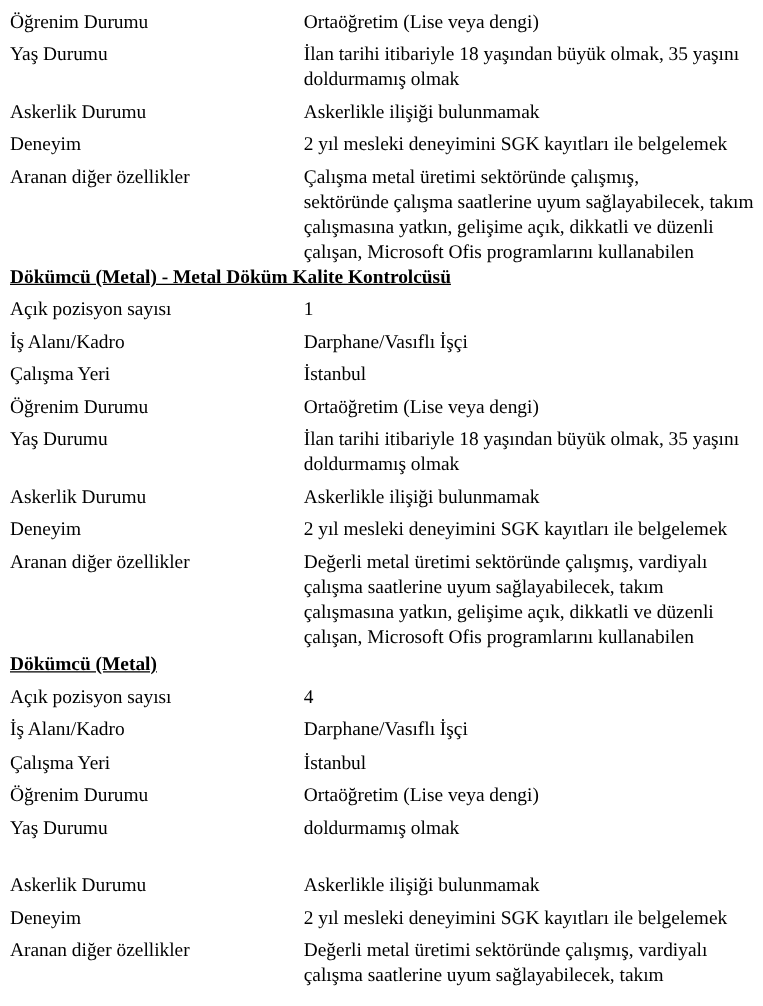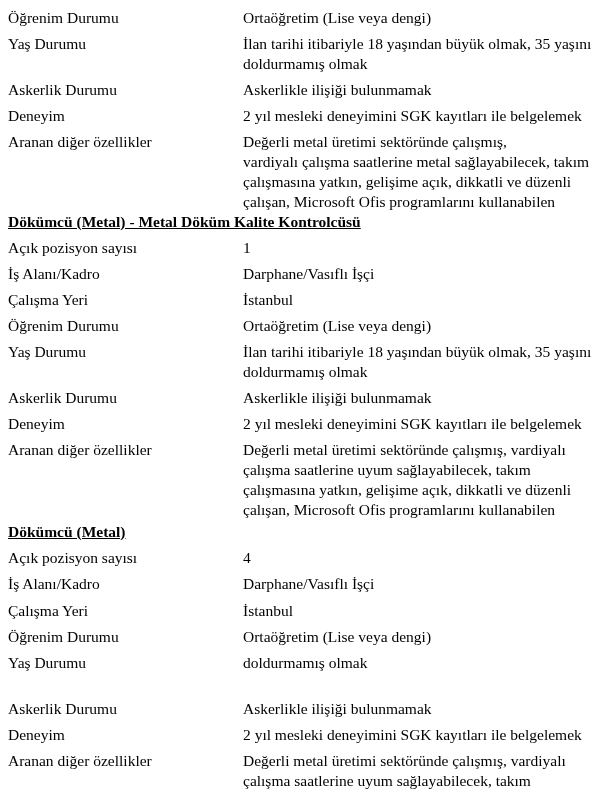--- a/index.html
+++ b/index.html
@@ -39,22 +39,22 @@
       <span class="label">Askerlik Durumu</span>
       <div class="value nowrap">Askerlikle ilişiği bulunmamak</div>
     </div>
     <div class="row" style="height:26px;">
       <span class="label">Deneyim</span>
       <div class="value nowrap">2 yıl mesleki deneyimini SGK kayıtları ile belgelemek</div>
     </div>
     <div class="row" style="height:80px;">
       <span class="label">Aranan diğer özellikler</span>
       <div class="value" style="white-space:nowrap">
-        <div>Değerli metal üretimi sektöründe  çalışmış,</div>
-        <div>vardiyalı çalışma saatlerine metal sağlayabilecek, takım</div>
+        <div>Çalışma metal üretimi sektöründe  çalışmış,</div>
+        <div>sektöründe çalışma saatlerine uyum sağlayabilecek, takım</div>
         <div>çalışmasına yatkın, gelişime açık, dikkatli ve düzenli</div>
         <div>çalışan, Microsoft Ofis programlarını kullanabilen</div>
       </div>
     </div>
   </div>
 
   <div>
     <div class="heading" style="height:26px;">Dökümcü (Metal) - Metal Döküm Kalite Kontrolcüsü</div>
     <div class="row" style="height:26px;">
       <span class="label">Açık pozisyon sayısı</span>

